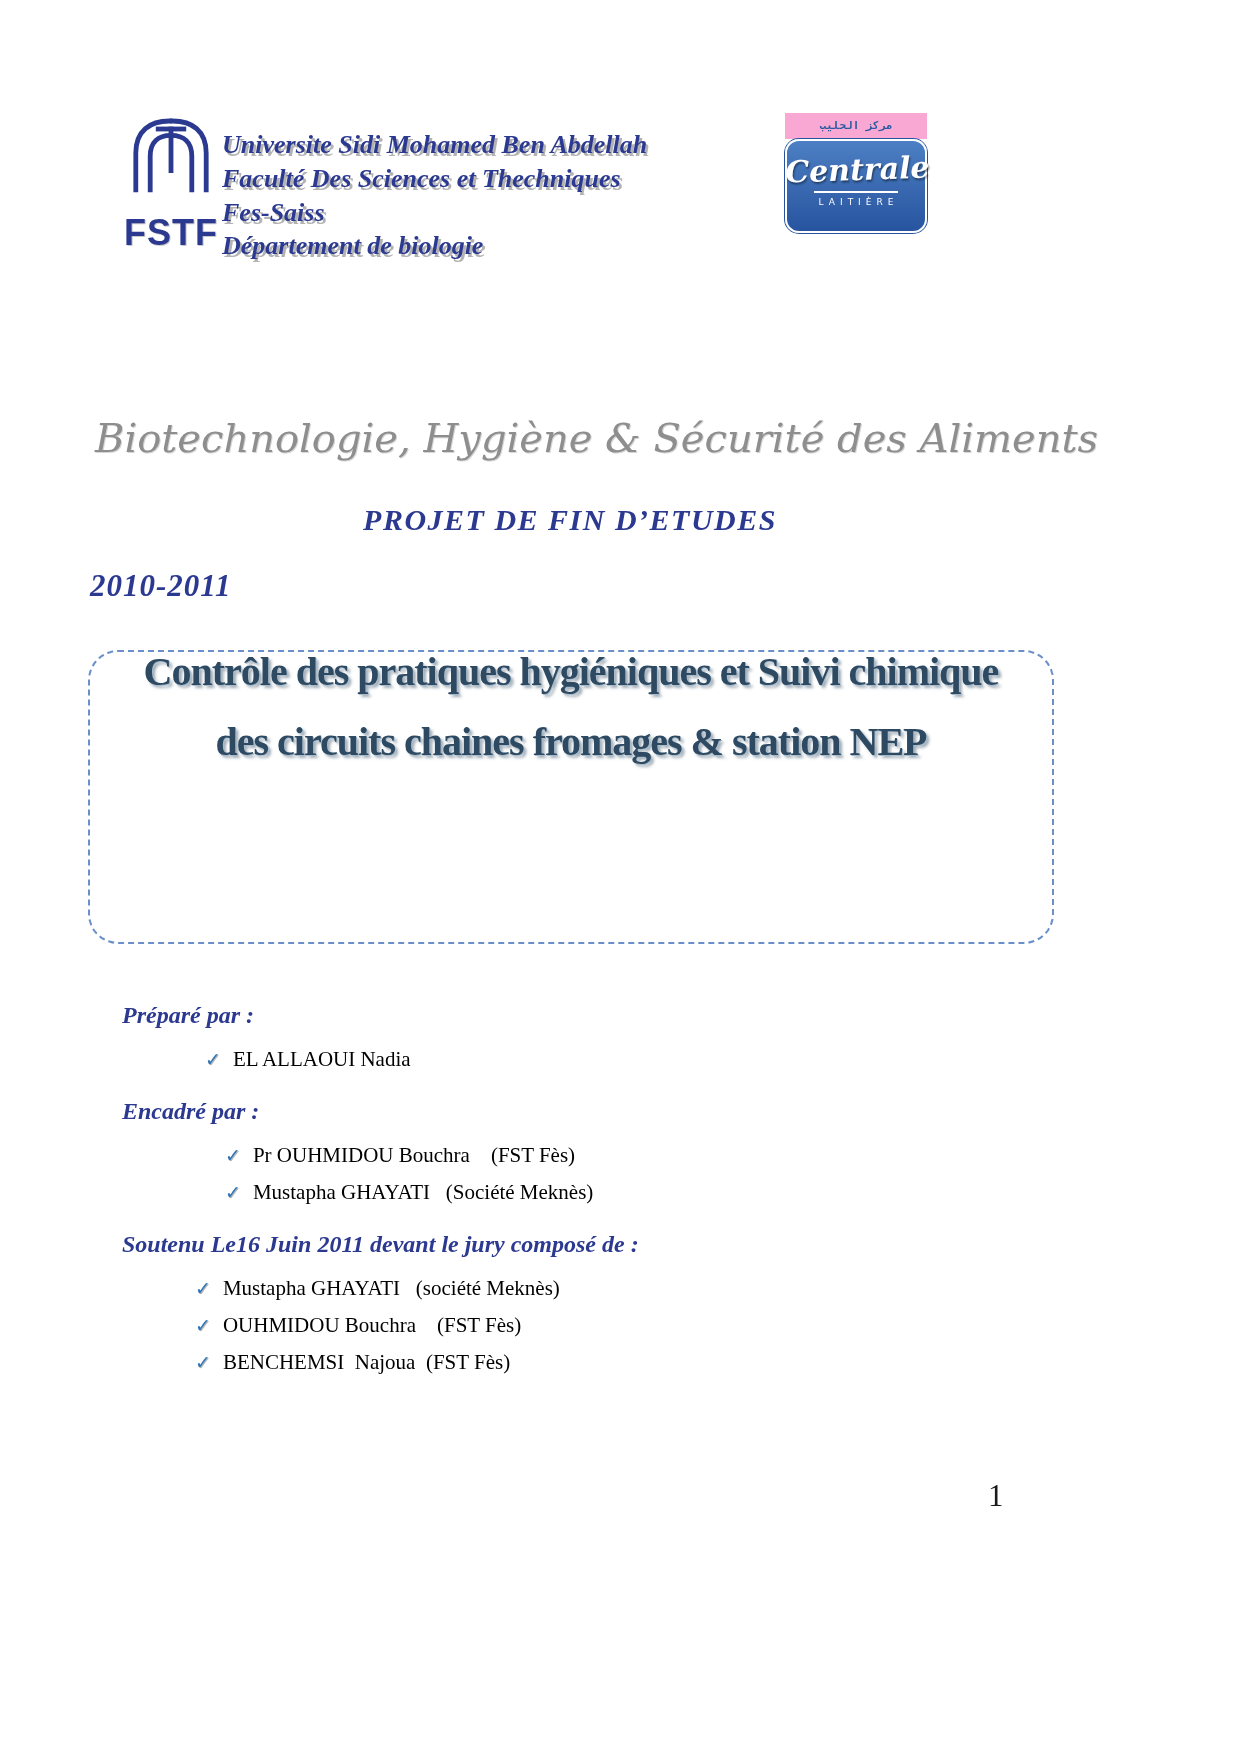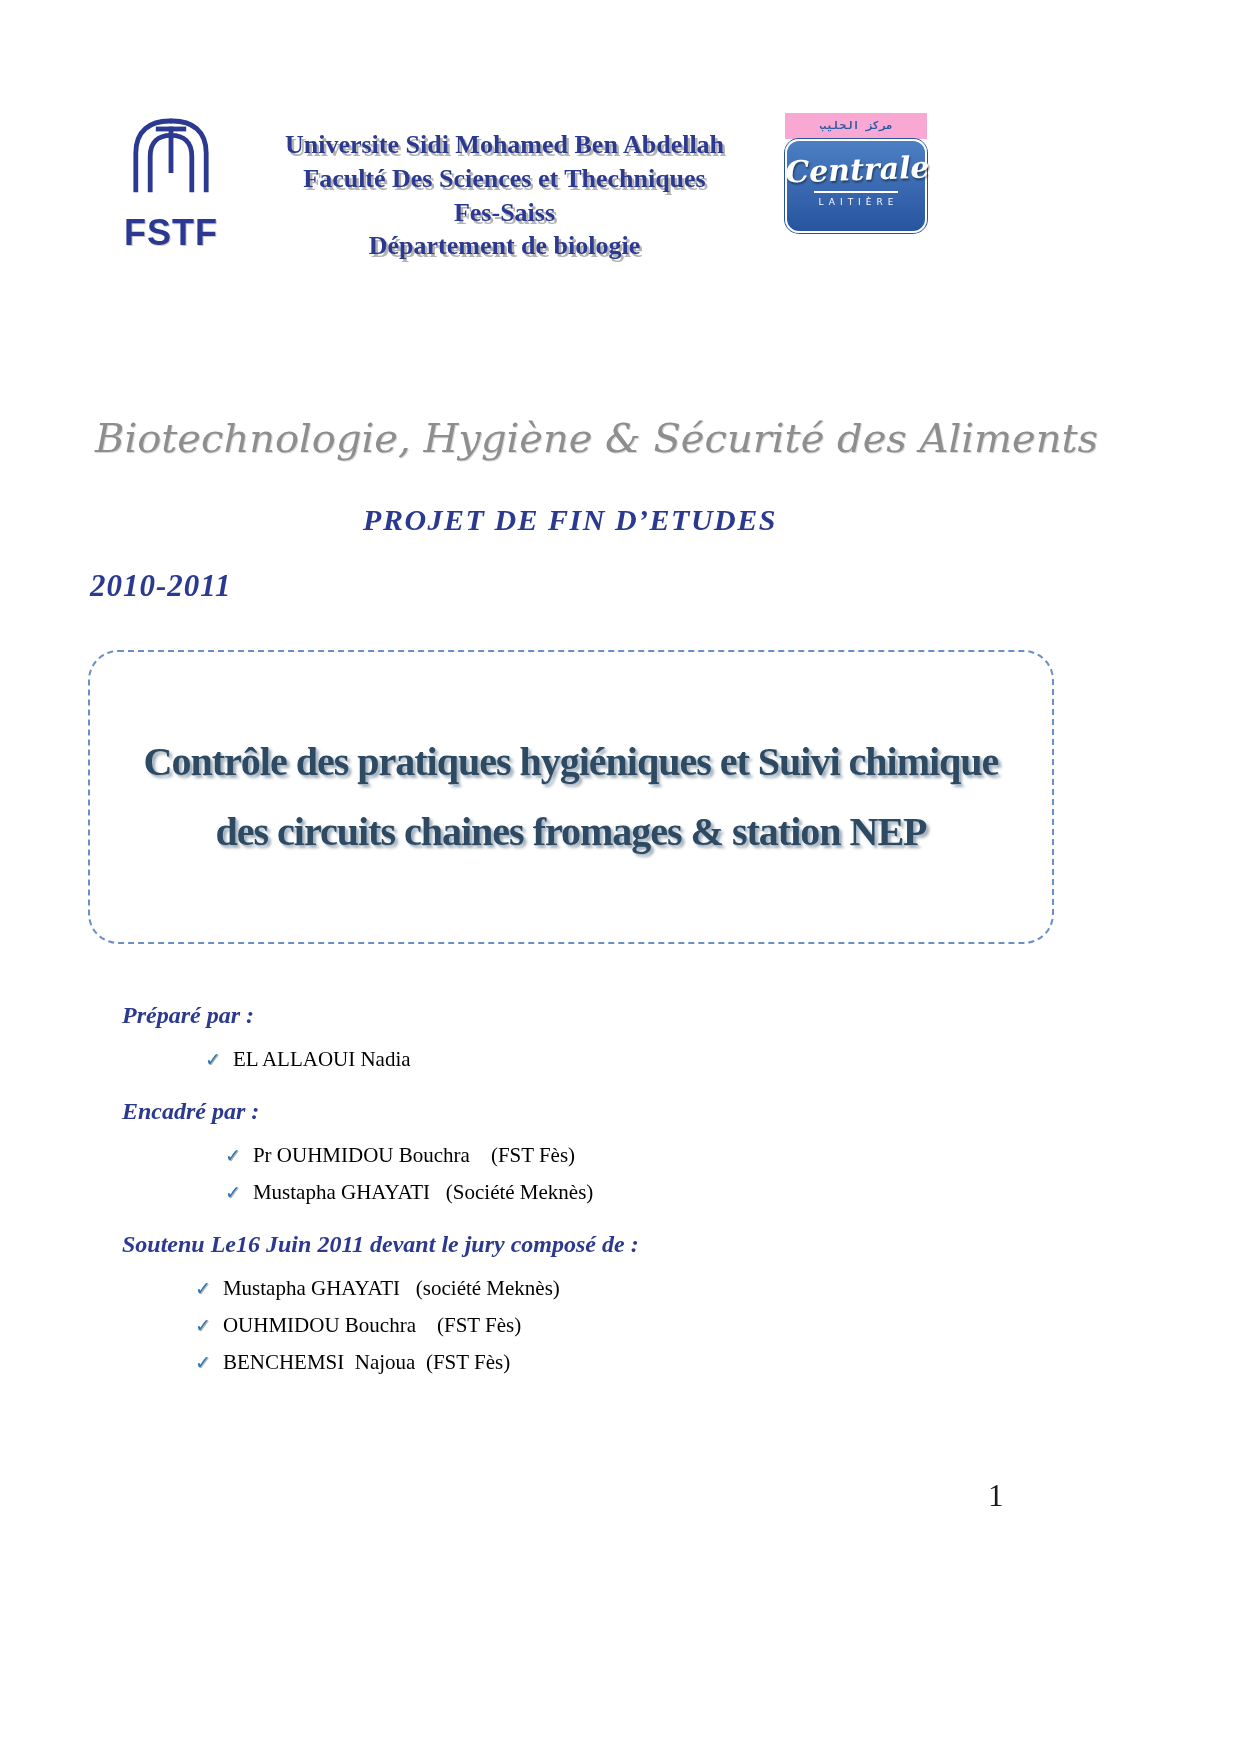--- a/index.html
+++ b/index.html
@@ -11,22 +11,22 @@
 
   
   .fstf { position:absolute; left:112px; top:110px; width:118px; text-align:center; }
   .fstf-emblem { width:96px; height:86px; display:block; margin:0 auto; }
   .fstf-label {
     color:#2b3990; font-family:"Liberation Sans", sans-serif; font-weight:bold;
     font-size:36px; letter-spacing:1px; line-height:1; margin-top:19px;
     text-shadow:1px 1px 0 #c9c9c9;
   }
   .inst {
-    position:absolute; left:222px; top:128px; width:565px; text-align:center;
-    color:#2b3990; font-weight:bold; font-size:26px; line-height:1.3;
+    position:absolute; left:222px; top:128px; width:565px; 
+    color:#2b3990; font-weight:bold; font-style:italic; font-size:26px; line-height:1.3;
     text-shadow:2.5px 2.5px 0 #b3b3b3;
   }
   .centrale { position:absolute; left:785px; top:113px; width:142px; height:124px; text-align:center; }
   .centrale-arabic {
     height:26px; line-height:26px; color:#2a5aa0; background:#f9a8d4;
     font-family:Liberation Mono, monospace; font-size:11px; font-weight:bold;
   }
   .centrale-body {
     height:94px; background:linear-gradient(#4d80c4,#27539e); border-radius:14px;
     box-shadow: inset 0 0 0 2px #ffffff, 0 0 0 1px #27539e; color:#fff;
@@ -54,21 +54,21 @@
   }
   .years {
     position:absolute; left:90px; top:568px; width:960px; text-align:left;
     color:#2b3990; font-style:italic; font-weight:bold; font-size:31px; letter-spacing:1px;
   }
 
   
   .title-box {
     position:absolute; left:88px; top:650px; width:962px; height:290px;
     border:2px dashed #6a8fc9; border-radius:30px;
-    display:flex; flex-direction:column; justify-content:center; gap:30px;
+    display:flex; flex-direction:column; gap:30px;
     text-align:center;
   }
   .main-title {
     font-family:"Liberation Serif", serif; font-weight:bold; font-size:40px;
     letter-spacing:-1px; color:#2e4a63; line-height:1;
     text-shadow:1px 1px 0 #a9bccb, 3px 3px 3px rgba(45,70,95,.45);
     white-space:nowrap;
   }
 
   

